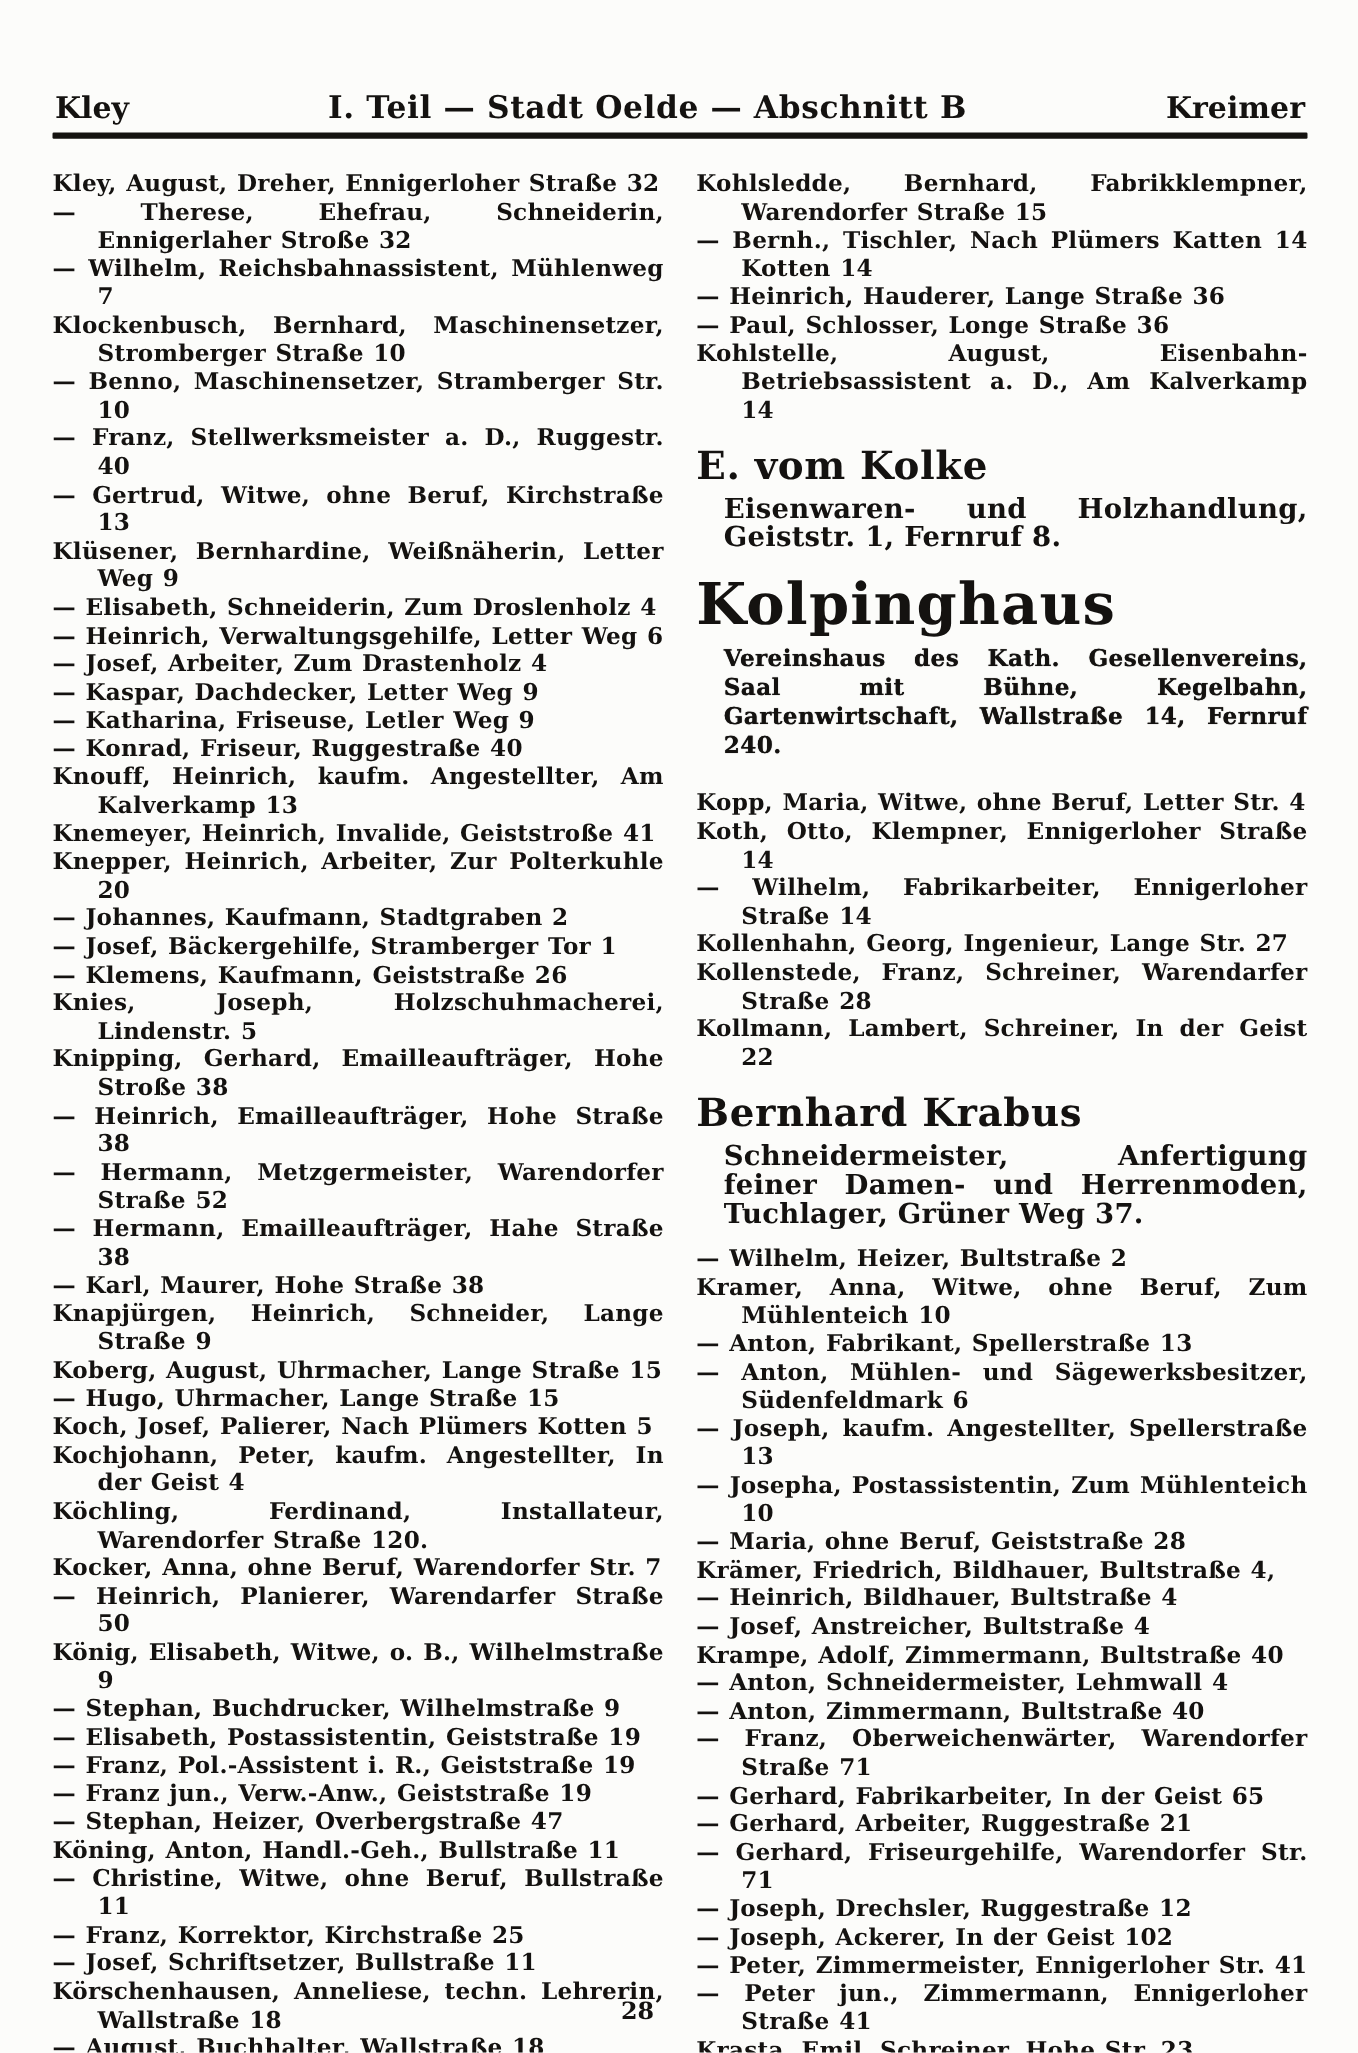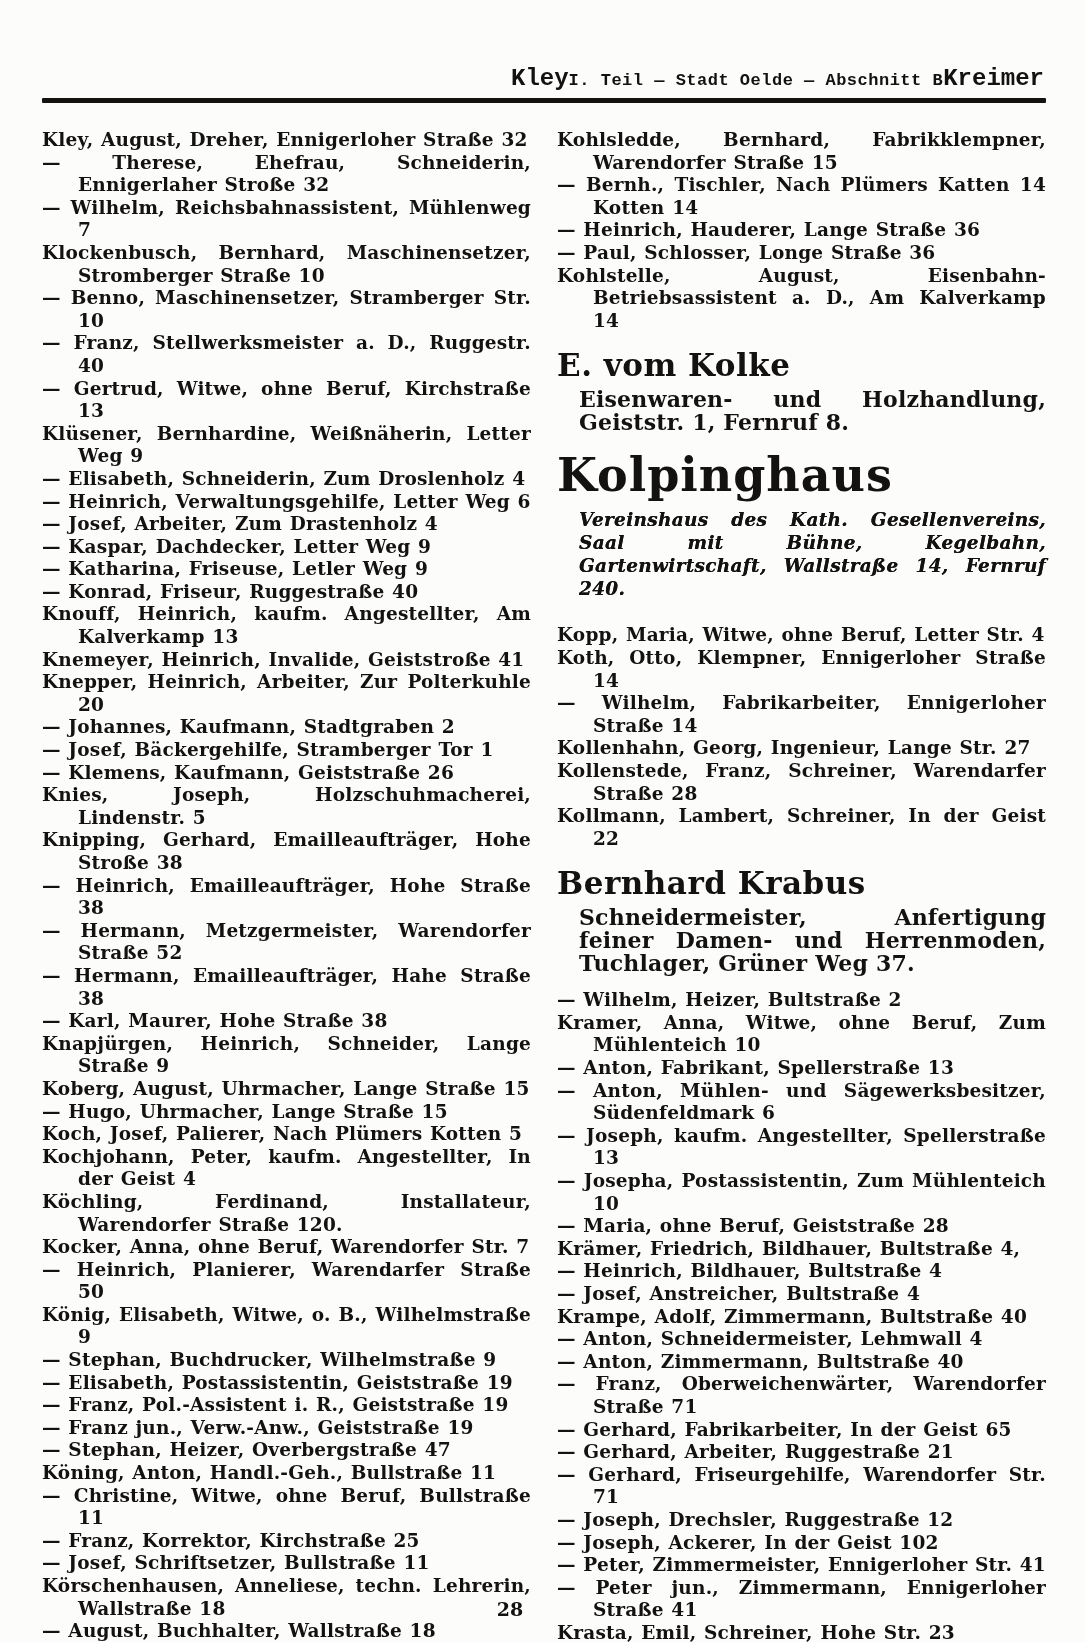--- a/index.html
+++ b/index.html
@@ -13,26 +13,25 @@
     overflow:hidden;
   }
   .page{
     box-sizing:border-box;
     width:1086px;height:1642px;
     padding:26px 40px 10px 42px;
     position:relative;
   }
   
   .runhead{
-    display:flex;justify-content:flex-end;align-items:baseline;
+    display:flex;justify-content:space-between;align-items:baseline;
     font-size:24px;
     padding:0 2px 6px 2px;
-    font-family:Liberation Mono, monospace;
-  }
-  .runhead .center{font-size:17px;letter-spacing:.5px;margin-top:45px;}
+  }
+  .runhead .center{font-size:25px;letter-spacing:.5px;margin-top:45px;}
   .rule{
     height:5px;background:#151310;
     border-radius:1px;
     margin:0 0 26px 0;
   }
   
   .cols{display:flex;gap:26px;}
   .col{flex:1 1 0;}
   .col-left{width:484px;}
   .col-right{width:498px;}
@@ -66,21 +65,20 @@
     padding-left:22px;
     letter-spacing:.2px;
   }
   .ad-body-heavy{
     font-size:18.5px;
     line-height:23px;
     text-align:justify;
     padding-left:22px;
     letter-spacing:.3px;
     text-shadow:0 0 .6px #141210; 
-    font-style:italic;
   }
   .gap-sm{height:10px;}
   
   .folio{
     position:absolute;
     bottom:22px;left:0;right:66px;
     text-align:center;
     font-size:19px;
     font-weight:bold;
   }

